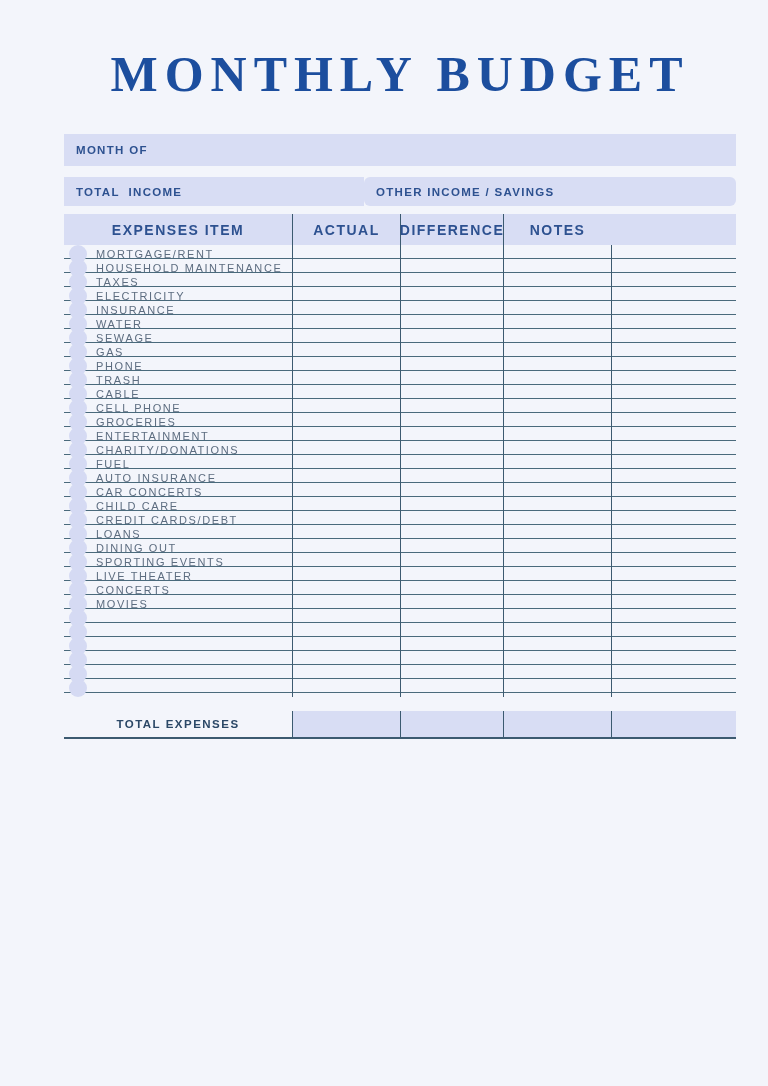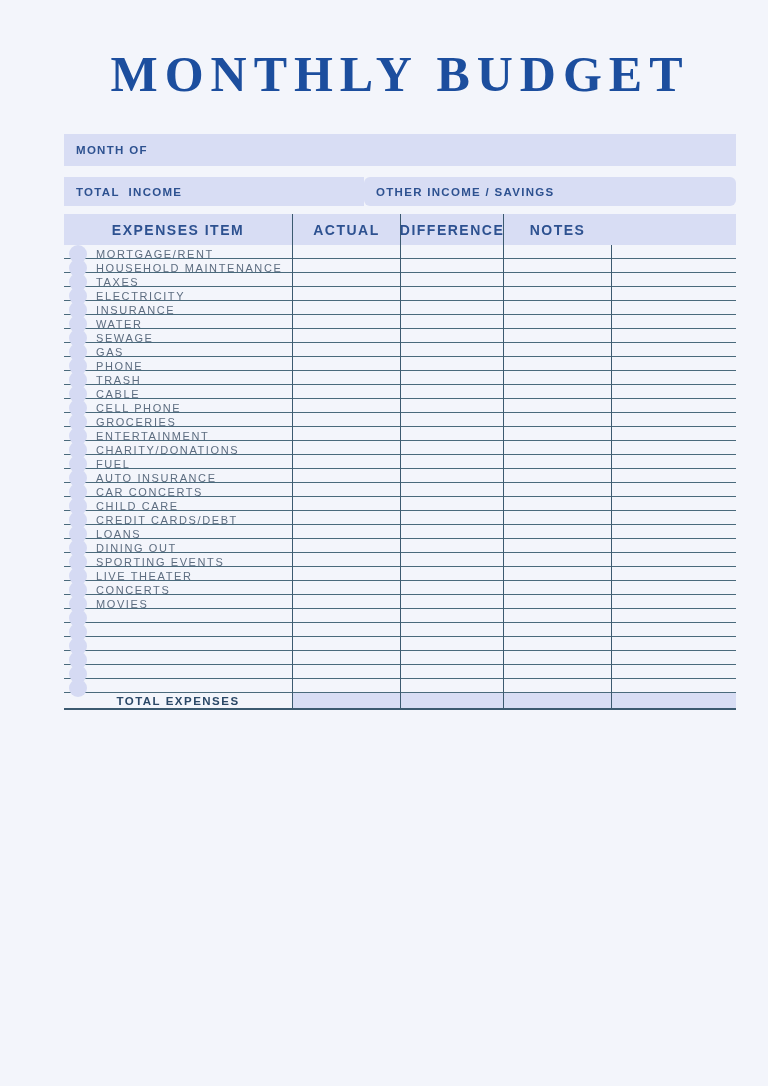--- a/index.html
+++ b/index.html
@@ -81,22 +81,23 @@
   }
   .row-label{
     margin-left:9px;
     font-size:11px;
     letter-spacing:1.6px;
     color:var(--rowtxt);
     white-space:nowrap;
   }
 
   .total-row{
-    height:17px;
+    height:28px;
     border-bottom:2px solid var(--linedark);
+    margin-top:18px;
   }
   .total-row .cell{justify-content:center;}
   .total-row .cell.filled{background:var(--bar);}
   .total-label{
     font-size:11.5px;font-weight:bold;letter-spacing:1.5px;
     color:var(--totaltxt);
   }
 </style>
 </head>
 <body>

